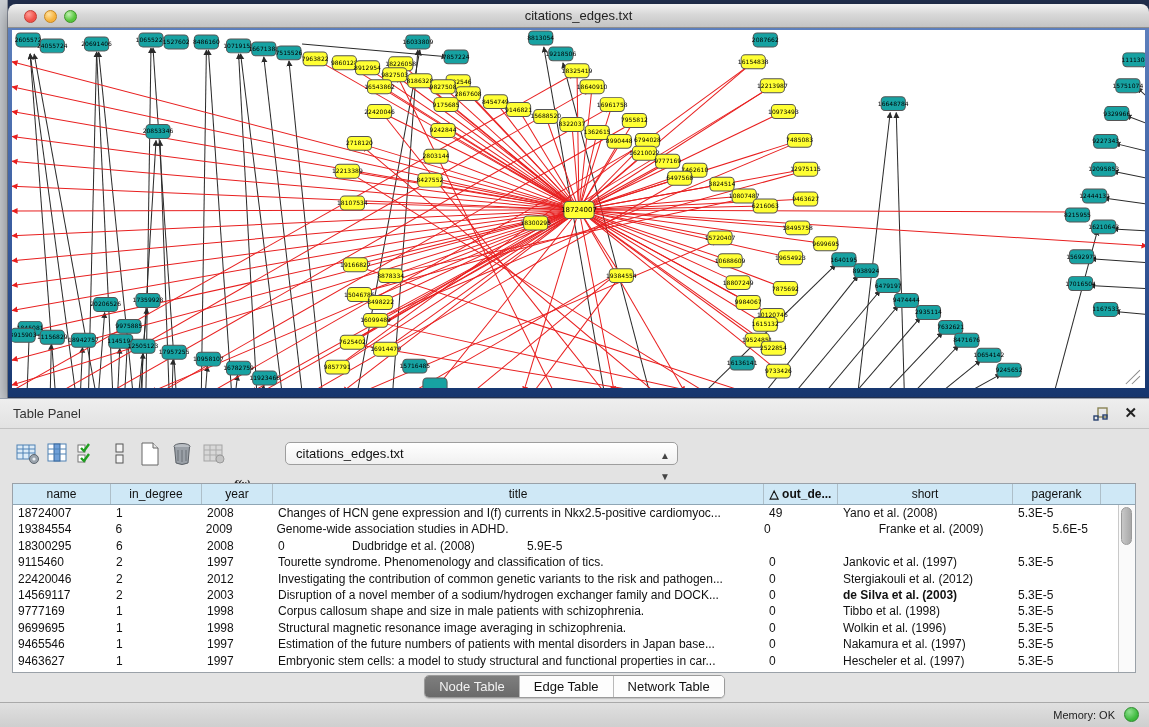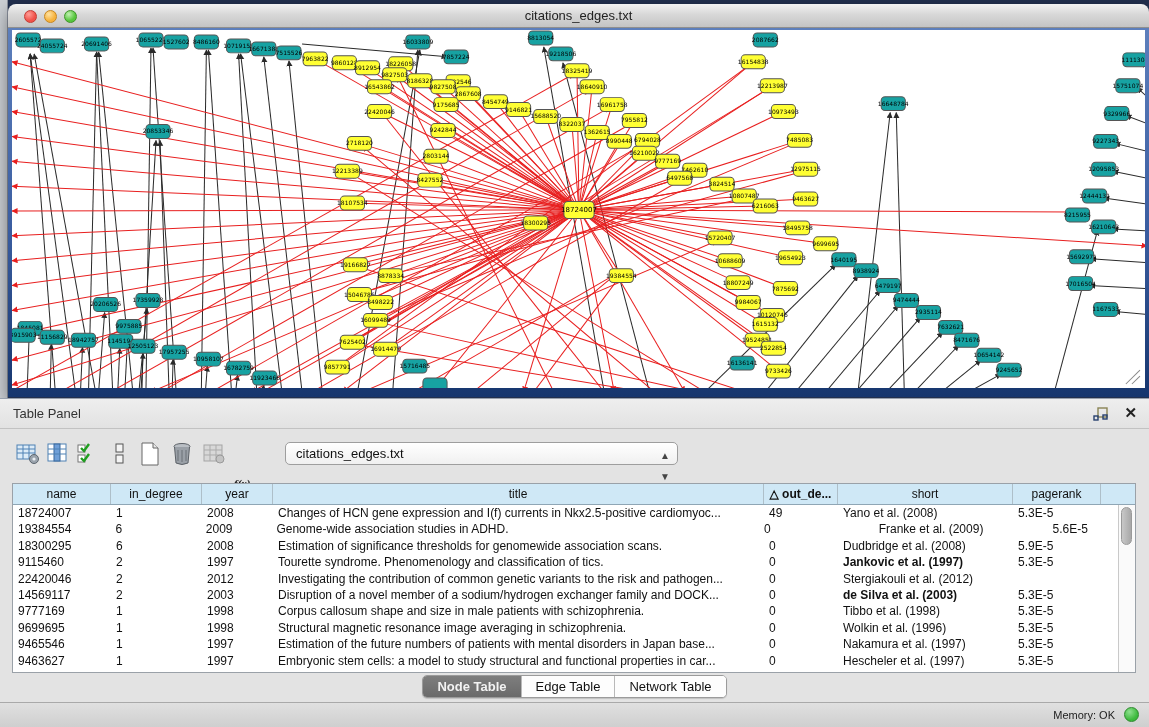--- a/index.html
+++ b/index.html
@@ -43,21 +43,21 @@
   .tbody { flex:1; overflow:hidden; position:relative; }
   .tr { display:flex; height:16.4px; }
   .td { font-size:12px; color:#111; padding:1px 4px 0 5px; border-right:1px solid transparent; overflow:hidden; white-space:nowrap; text-overflow:clip; }
   .vscroll { position:absolute; right:0; top:21px; bottom:0; width:17px; background:#fafafa; border-left:1px solid #c9c9c9; }
   .vthumb { position:absolute; left:2px; top:2px; width:11px; height:38px; border-radius:6px; background:linear-gradient(90deg,#c8c8c8,#a8a8a8); border:1px solid #9a9a9a; cursor:pointer; }
 
   .tabsrow { position:absolute; left:0; top:276px; width:100%; height:26px; text-align:center; }
   .seg { display:inline-flex; border:1px solid #9b9b9b; border-radius:5px; overflow:hidden; background:#fff; box-shadow:0 1px 1px rgba(0,0,0,.15); }
   .seg button { font-family:"Liberation Sans",sans-serif; font-size:13px; padding:3px 14px; border:none; background:#fdfdfd; color:#111; border-right:1px solid #b9b9b9; cursor:pointer; }
   .seg button:last-child { border-right:none; }
-  .seg button.sel { background:linear-gradient(#7e7e7e,#6a6a6a); color:#f2f2f2;font-weight:bold; }
+  .seg button.sel { background:linear-gradient(#7e7e7e,#6a6a6a); color:#f2f2f2; }
 
   .statusbar { position:absolute; left:0; bottom:0; width:100%; height:25px; background:linear-gradient(#e0e0e0,#cfcfcf); border-top:1px solid #a9a9a9; }
   .mem { position:absolute; right:34px; top:6px; font-size:11px; color:#222; }
   .memdot { position:absolute; right:10px; top:4px; width:15px; height:15px; border-radius:50%; background:radial-gradient(circle at 35% 30%, #8fe08f, #3cb93c 65%); border:1px solid #2c8a2c; }
 </style>
 </head>
 <body>
 
 <div class="left-sliver"></div>
 
@@ -573,32 +573,31 @@
           <div class="td" style="width: 71px;">2009</div>
           <div class="td" style="width: 491px;">Genome-wide association studies in ADHD.</div>
           <div class="td" style="width: 74px;">0</div>
           <div class="td" style="width: 175px; margin-left: 41px;">Franke et al. (2009)</div>
           <div class="td" style="width: 88px;">5.6E-5</div>
         </div>
         <div class="tr">
           <div class="td" style="width: 98px;">18300295</div>
           <div class="td" style="width: 91px;">6</div>
           <div class="td" style="width: 71px;">2008</div>
-          <div class="td" style="width: 491px;">Estimation of significance thresholds for genomewide association scans.</div>
           <div class="td" style="width: 74px;">0</div>
           <div class="td" style="width: 175px;">Dudbridge et al. (2008)</div>
           <div class="td" style="width: 88px;">5.9E-5</div>
         </div>
         <div class="tr">
           <div class="td" style="width: 98px;">9115460</div>
           <div class="td" style="width: 91px;">2</div>
           <div class="td" style="width: 71px;">1997</div>
           <div class="td" style="width: 491px;">Tourette syndrome. Phenomenology and classification of tics.</div>
           <div class="td" style="width: 74px;">0</div>
-          <div class="td" style="width: 175px; font-weight: bold;">Jankovic et al. (1997)</div>
+          <div class="td" style="width: 175px;">Jankovic et al. (1997)</div>
           <div class="td" style="width: 88px;">5.3E-5</div>
         </div>
         <div class="tr">
           <div class="td" style="width: 98px;">22420046</div>
           <div class="td" style="width: 91px;">2</div>
           <div class="td" style="width: 71px;">2012</div>
           <div class="td" style="width: 491px;">Investigating the contribution of common genetic variants to the risk and pathogen...</div>
           <div class="td" style="width: 74px;">0</div>
           <div class="td" style="width: 175px;">Stergiakouli et al. (2012)</div>
           <div class="td" style="width: 88px; margin-top: 23px;">5.5E-5</div>

